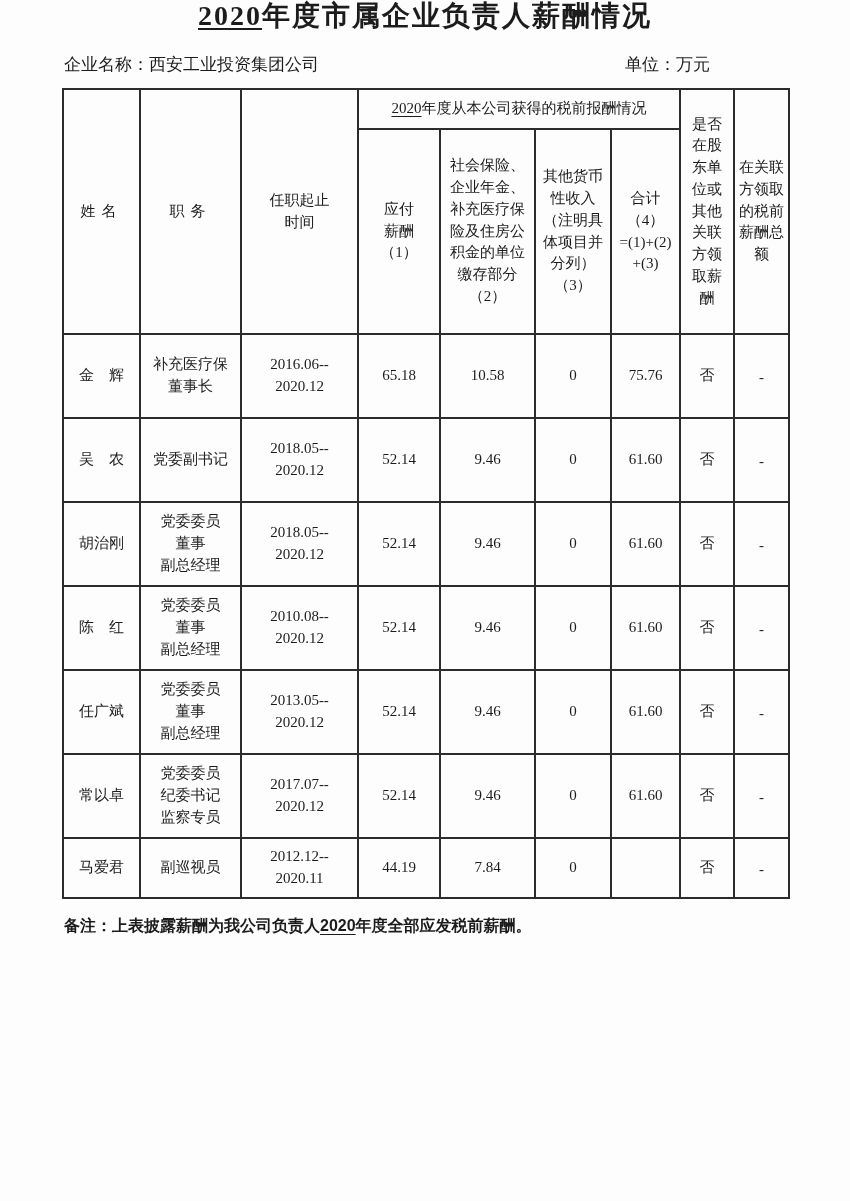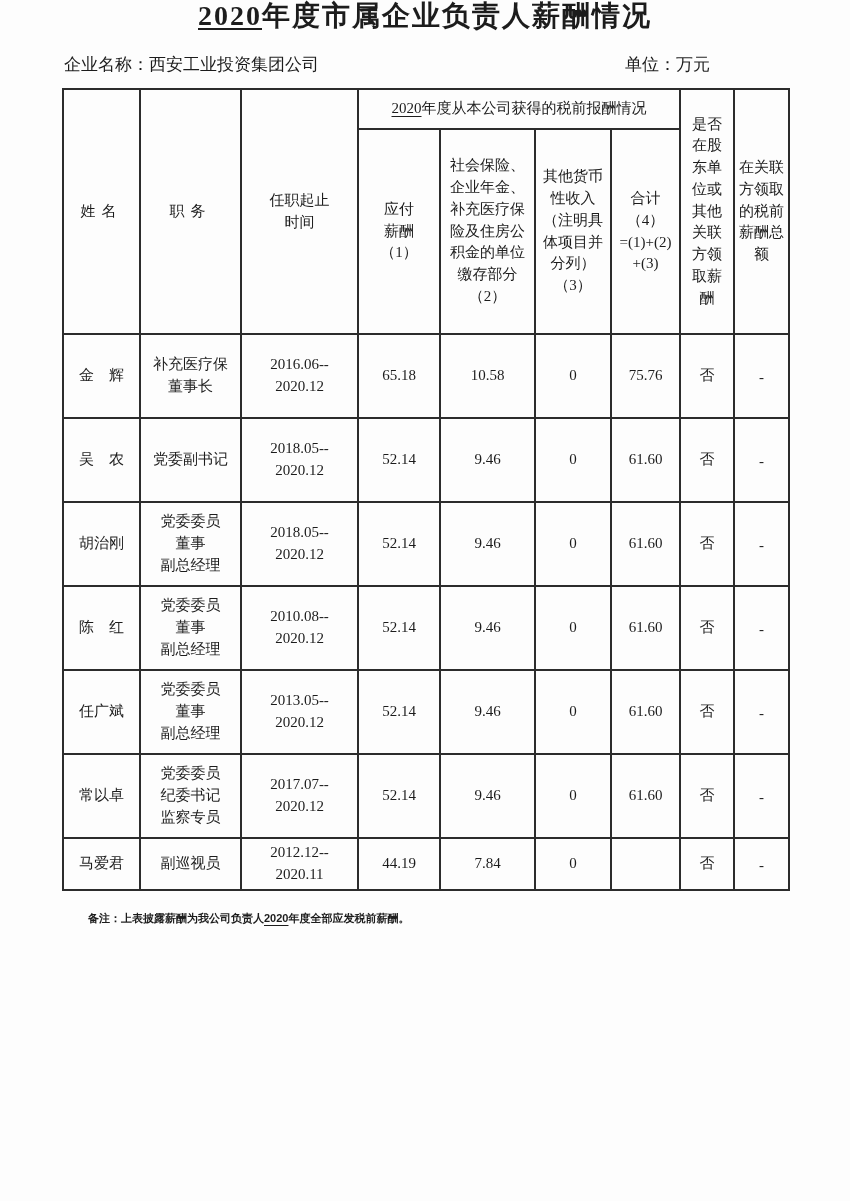--- a/index.html
+++ b/index.html
@@ -47,28 +47,28 @@
     vertical-align:middle;
     font-size:15px;
     line-height:1.45;
     padding:2px 1px;
     overflow:hidden;
   }
   .pre{white-space:pre-line;}
   tr.hr1{height:40px;}
   tr.hr2{height:205px;}
   tr.dr{height:84px;}
-  tr.dr-last{height:52px;border-radius:25px;}
+  tr.dr-last{height:60px;border-radius:25px;}
   td.hname{letter-spacing:6px;}
   td.gheader{font-size:16px;}
   .note{
-    margin:16px 0 0 88px;
+    margin:16px 0 0 64px;
     font-family:"Liberation Sans","DejaVu Sans",sans-serif;
     font-weight:bold;
-    font-size:11px;
+    font-size:16px;
     line-height:22px;
   }
   td .dash{display:inline-block;transform:translateY(2px);}
 </style>
 </head>
 <body>
 
 <div class="page">
 
 

